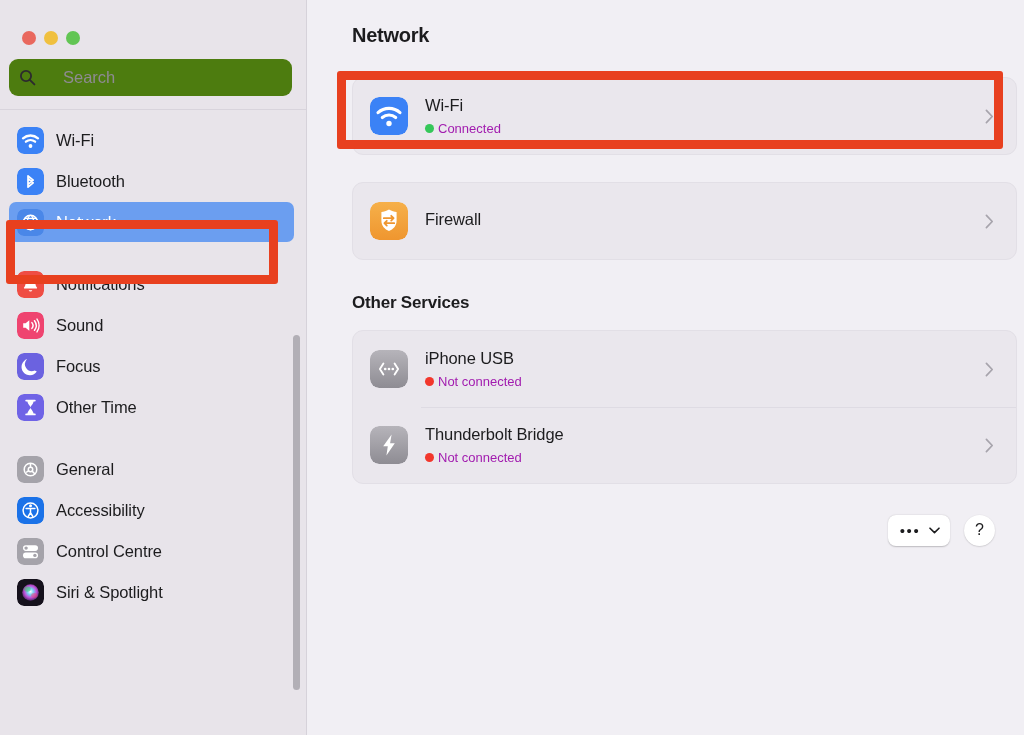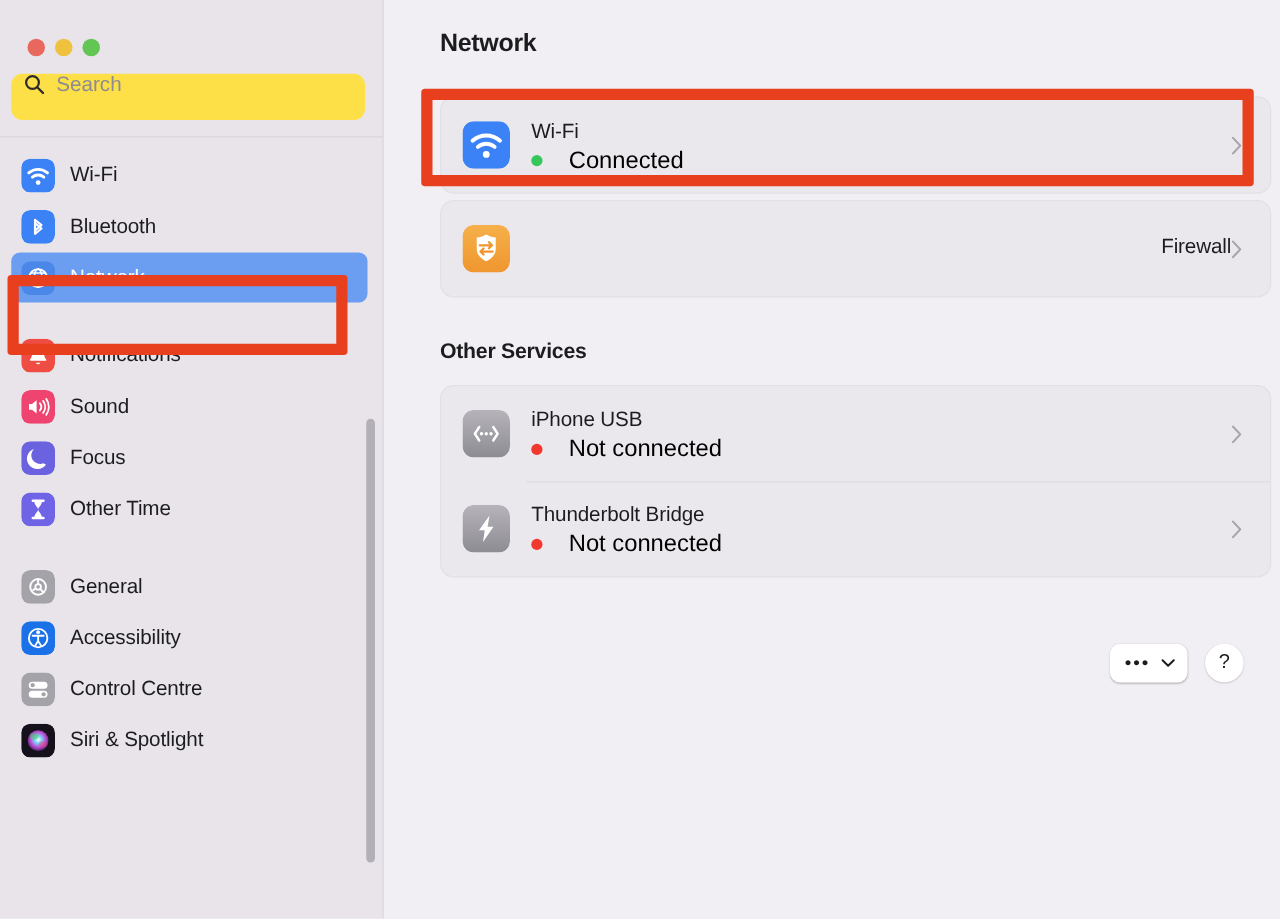--- a/index.html
+++ b/index.html
@@ -52,26 +52,26 @@
   .light.close   { background: #e9685e; }
   .light.min     { background: #f0c03f; }
   .light.max     { background: #62c554; }
 
   .search-wrap {
     padding: 9px 14px 0 9px;
   }
   .search-field {
     position: relative;
     height: 37px;
-    background: #fde047;
+    background: #4d7c0f;
     border-radius: 9px;
     display: flex;
-    align-items: flex-start;
+    align-items: center;
     padding: 0 10px;
-    gap: 9px;
+    gap: 27px;
   }
   .search-icon { width: 17px; height: 17px; flex: 0 0 17px; display:block; }
   .search-input {
     border: none;
     outline: none;
     background: transparent;
     font-family: inherit;
     font-size: 16.5px;
     color: #1c1c1e;
     width: 100%;
@@ -163,21 +163,21 @@
 
   .card {
     background: #eae7ed;
     border: 1px solid #e2dfe6;
     border-radius: 11px;
     overflow: hidden;
     width: 665px;
   }
 
   .card.first-card { margin-top: 30px; }
-  .card.second-card { margin-top: 5px; text-align: right; }
+  .card.second-card { margin-top: 27px; }
   .card.services-card { margin-top: 17px; }
 
   .row {
     position: relative;
     display: flex;
     align-items: center;
     height: 76px;
     padding: 0 16px 0 17px;
     cursor: default;
   }
@@ -203,23 +203,23 @@
     font-size: 16.5px;
     color: #1c1c1e;
     letter-spacing: -0.1px;
     line-height: 20px;
     margin-bottom: 5px;
   }
 
   .row-status {
     display: flex;
     align-items: center;
-    gap: 21px;
-    font-size: 19px;
-    color: #000000;
+    gap: 4px;
+    font-size: 13px;
+    color: #a21caf;
     line-height: 17px;
   }
   .status-dot {
     width: 9px; height: 9px;
     border-radius: 50%;
     flex: 0 0 9px;
     display: block;
   }
 
   .chevron {

